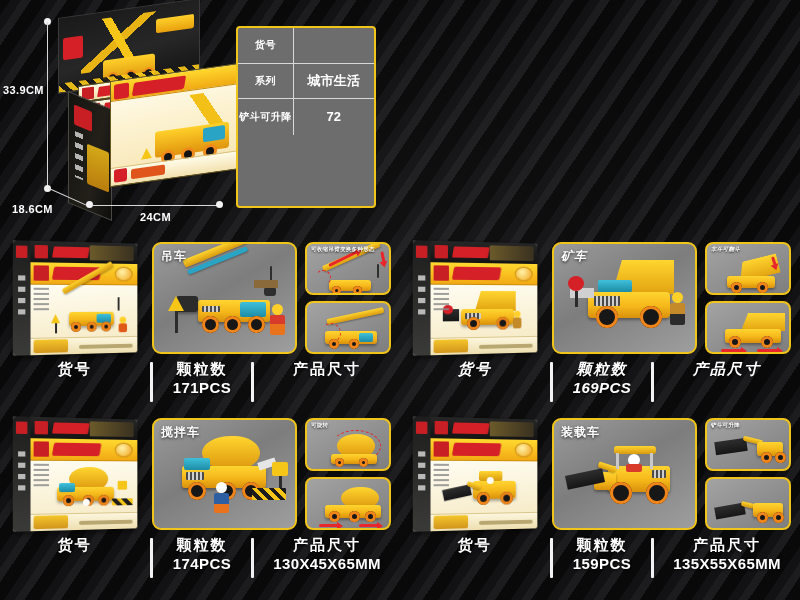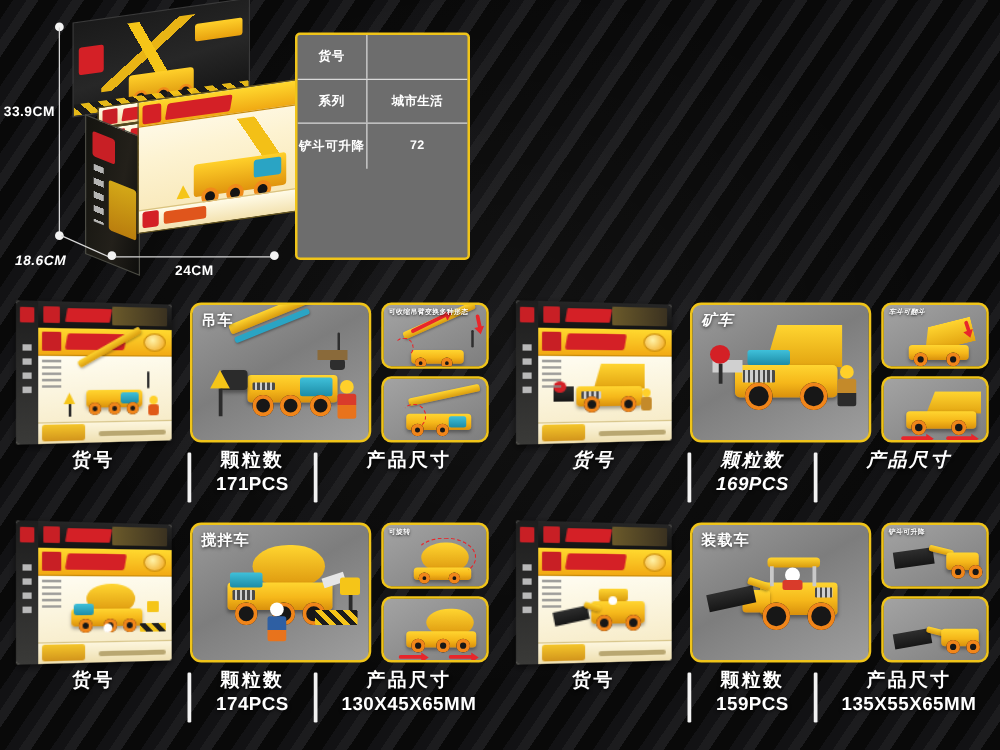--- a/index.html
+++ b/index.html
@@ -146,21 +146,21 @@
     background:#6d6d6d;
   }
   .spec-row { display:flex; height:20%; border-bottom:1px solid #d9d9d9; }
   .spec-row:last-child{border-bottom:none;}
   .spec-key, .spec-val {
     display:flex;align-items:center;justify-content:center;
     color:#fff;font-weight:700;text-align:center;
     font-family:"Liberation Sans",sans-serif;
   }
   .spec-key{width:41%;font-size:10px;border-right:1px solid #d9d9d9;letter-spacing:.5px;}
-  .spec-val{width:59%;font-size:10px;letter-spacing:.2px;}
+  .spec-val{width:59%;font-size:13px;letter-spacing:.2px;}
 
   
   .panel { position:absolute; width:400px; height:178px; }
   .p-tl { left:0px;   top:236px; }
   .p-tr { left:400px; top:236px;font-style:italic; }
   .p-bl { left:0px;   top:412px; }
   .p-br { left:400px; top:412px; }
 
   
   .pkg {
@@ -360,21 +360,21 @@
 
   <div>
 
     <div class="dim-dot" style="left:44px; top:18px;"></div>
     <div class="dim-line" style="left:47px; top:22px; width:1px; height:166px;"></div>
     <div class="dim-dot" style="left:44px; top:185px;"></div>
     <div class="dim-label" style="left:3px; top:84px;">33.9CM</div>
 
     <div class="dim-line" style="left:49px; top:188px; width:42px; height:1px; transform:rotate(24deg); transform-origin:left center;"></div>
     <div class="dim-dot" style="left:86px; top:201px;"></div>
-    <div class="dim-label" style="left:12px; top:203px;font-style:italic;">18.6CM</div>
+    <div class="dim-label" style="left:12px; top:203px;">18.6CM</div>
 
     <div class="dim-line" style="left:92px; top:205px; width:128px; height:1px;"></div>
     <div class="dim-dot" style="left:216px; top:201px;"></div>
     <div class="dim-label" style="left:140px; top:211px;">24CM</div>
   </div>
 
   <div class="spec-table">
     <div class="spec-row">
       <div class="spec-key">货号</div>
       <div class="spec-val"></div>

